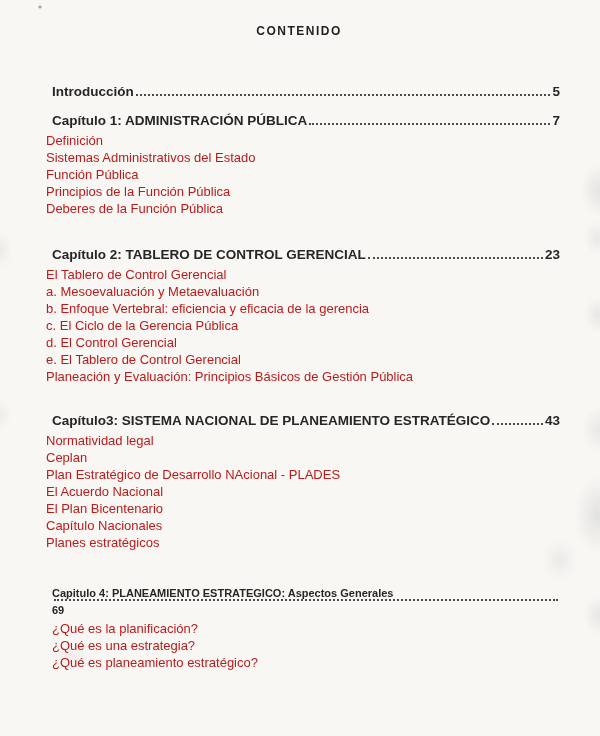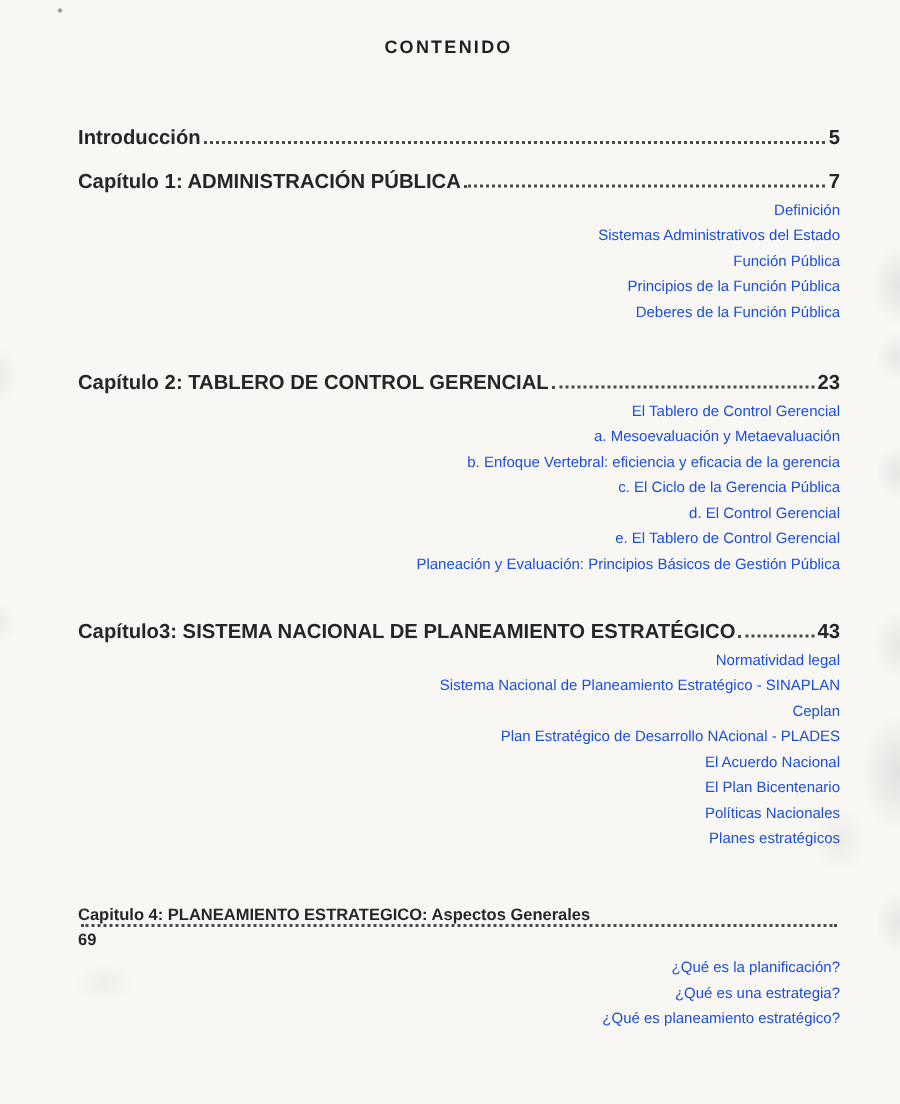--- a/index.html
+++ b/index.html
@@ -77,26 +77,25 @@
 
   .page-num {
     flex: 0 0 auto;
     font-weight: bold;
     color: #262626;
   }
 
   .toc-items { margin-top: 4px; }
 
   .toc-item {
-    font-size: 10px;
+    font-size: 13px;
     line-height: 17px;
-    color: #1d4ed8;
+    color: #b91c1c;
     padding-left: 8px;
     white-space: nowrap;
-    text-align: right;
   }
 
   .toc-group:nth-child(5) .toc-item { padding-left: 14px; }
 </style>
 </head>
 <body>
 
 <div class="page">
   <div class="toc-title">CONTENIDO</div>
 
@@ -139,26 +138,25 @@
         </div>
       </div>
       <div class="toc-group">
         <div class="toc-heading">
           <span class="h-label">Capítulo3: SISTEMA NACIONAL DE PLANEAMIENTO ESTRATÉGICO</span>
           <span class="leader"></span>
           <span class="page-num">43</span>
         </div>
         <div class="toc-items">
           <div class="toc-item">Normatividad legal</div>
-          <div class="toc-item">Sistema Nacional de Planeamiento Estratégico - SINAPLAN</div>
           <div class="toc-item">Ceplan</div>
           <div class="toc-item">Plan Estratégico de Desarrollo NAcional - PLADES</div>
           <div class="toc-item">El Acuerdo Nacional</div>
           <div class="toc-item">El Plan Bicentenario</div>
-          <div class="toc-item">Políticas Nacionales</div>
+          <div class="toc-item">Capítulo Nacionales</div>
           <div class="toc-item">Planes estratégicos</div>
         </div>
       </div>
       <div class="toc-group">
         <div class="toc-heading">
           <span class="h-label">Capitulo 4: PLANEAMIENTO ESTRATEGICO: Aspectos Generales</span>
           <span class="leader"></span>
           <span class="page-num">69</span>
         </div>
         <div class="toc-items">

